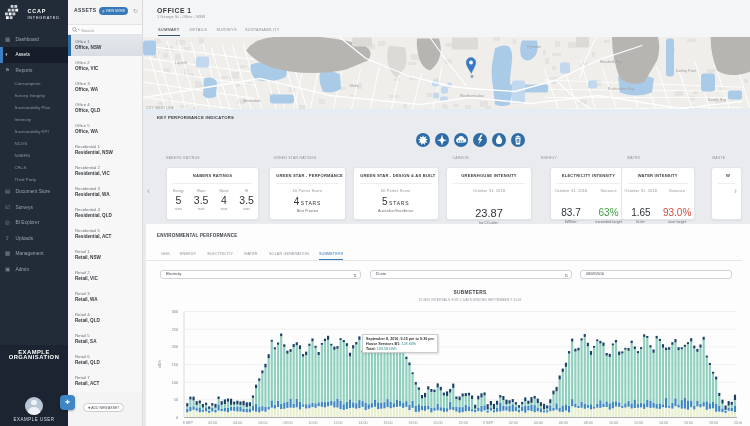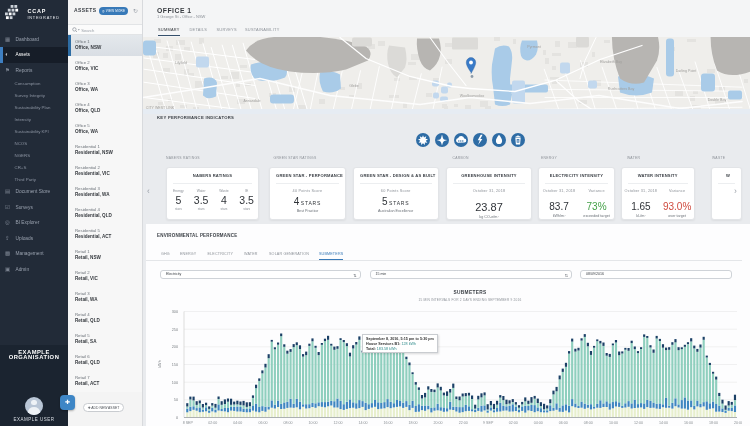--- a/index.html
+++ b/index.html
@@ -44,21 +44,21 @@
 #subtitle{left:157px;top:14px;font-size:4px;color:#8d9299}
 .tab{position:absolute;top:26.5px;font-size:3.9px;letter-spacing:.25px;color:#8d9299}
 .tab.on{color:#35393e;border-bottom:1.5px solid #35506b;padding-bottom:3px}
 
 #kpilabel{left:157px;top:115px;font-size:4.2px;font-weight:bold;letter-spacing:.3px;color:#3a3f45}
 .glabel{position:absolute;top:155.5px;font-size:3.4px;letter-spacing:.3px;color:#8d9299}
 .card{position:absolute;top:166.5px;height:53px;background:#fff;border:1px solid #e2e4e7;border-radius:3px;box-shadow:0 1px 2px rgba(0,0,0,.06)}
 .card .ct{font-size:4.1px;font-weight:bold;color:#3a3f45;text-align:center;letter-spacing:.2px;padding:5.5px 0 4.5px;border-bottom:1px solid #eceef0;margin:0 6px;white-space:nowrap}
 .chev{position:absolute;top:186px;font-size:8.5px;color:#9aa0a8;z-index:6}
 .cardsub{font-size:3.8px;color:#8d9299;text-align:center;margin-top:5px;letter-spacing:.2px}
-.bigval{font-size:11px;color:#2f3338;text-align:center;margin-top:8px}
+.bigval{font-size:11px;color:#2f3338;text-align:center;margin-top:14px}
 .starline{font-size:5px;color:#2f3338;text-align:center;margin-top:3px}
 .starline b{font-size:10px;font-weight:normal}
 .starline span{font-size:5px;letter-spacing:.8px}
 .cardfoot{font-size:3.7px;color:#6a7077;text-align:center;margin-top:2px}
 .twocol{display:flex;margin-top:5px}
 .twocol>div{flex:1.15;text-align:center}.twocol>div+div{flex:1}
 .grn{color:#43a047 !important}
 .red{color:#cf4a3f !important}
 
 #envpanel{left:146px;top:224px;width:604px;height:202px;background:#fdfdfe}
@@ -342,31 +342,31 @@
     <div class="cardsub">60 Points Score</div>
     <div class="starline"><b>5</b> <span>STARS</span></div>
     <div class="cardfoot">Australian Excellence</div>
   </div>
   <div class="card" style="left:446px;width:86px">
     <div class="ct">GREENHOUSE INTENSITY</div>
     <div class="cardsub">October 31, 2018</div>
     <div class="bigval">23.87</div>
     <div class="cardfoot">kg CO₂e/m²</div>
   </div>
-  <div class="card" style="left:538px;width:77px">
+  <div class="card" style="left:550px;width:77px">
     <div class="ct">ELECTRICITY INTENSITY</div>
     <div class="twocol">
         <div>
           <div class="cardsub" style="margin-top:0">October 31, 2018</div>
           <div class="bigval" style="font-size:10px">83.7</div>
           <div class="cardfoot">kWh/m²</div>
         </div>
     <div>
           <div class="cardsub" style="margin-top:0">Variance</div>
-          <div class="bigval grn" style="font-size:10px">73%</div>
+          <div class="bigval grn" style="font-size:10px">63%</div>
           <div class="cardfoot">exceeded target</div>
         </div>
       </div>
   </div>
   <div class="card" style="left:620.5px;width:74.5px">
     <div class="ct">WATER INTENSITY</div>
     <div class="twocol">
         <div>
           <div class="cardsub" style="margin-top:0">October 31, 2018</div>
           <div class="bigval" style="font-size:10px">1.65</div>

